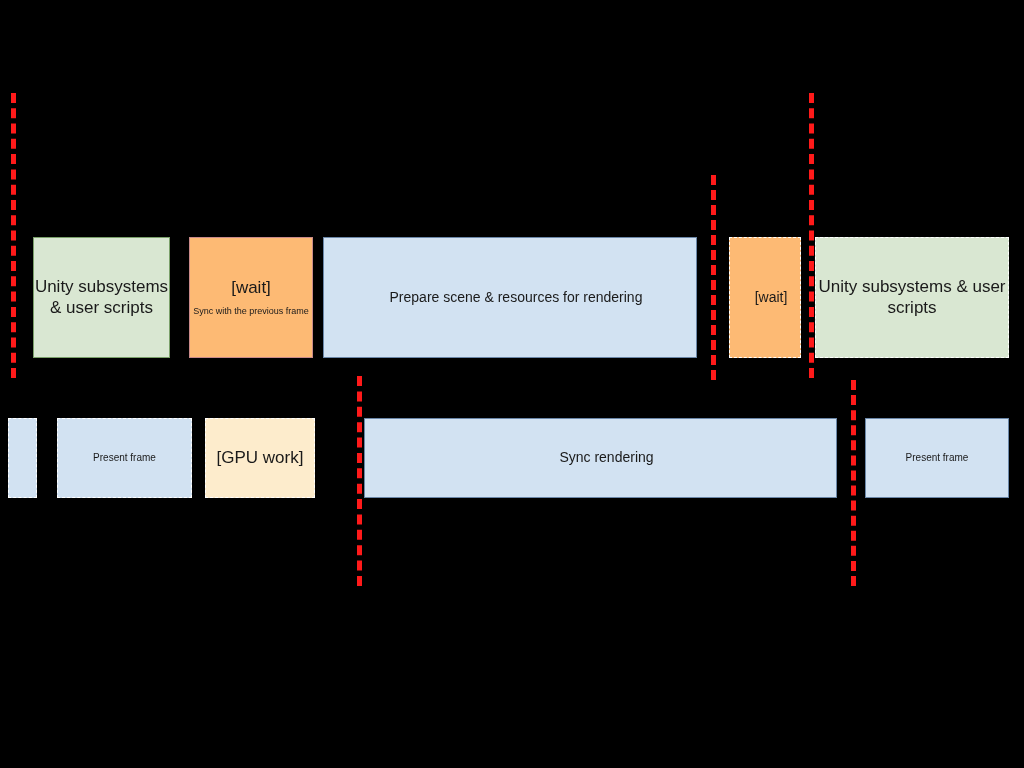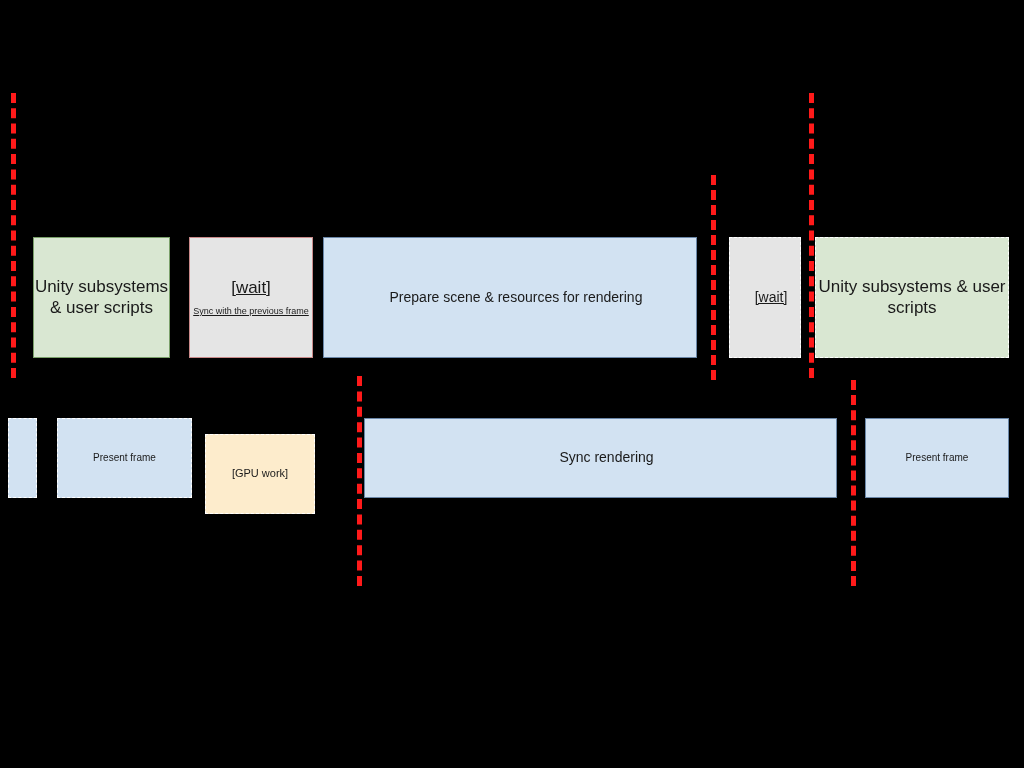--- a/index.html
+++ b/index.html
@@ -42,37 +42,37 @@
     color: #1a1a1a;
     text-align: center;
   }
   .solid {
     border: 1px solid #6b87a8;
   }
   .dashed {
     border: 1px dashed #ffffff;
   }
   .fill-green  { background: #d9e7d2; }
-  .fill-pink   { background: #e5e5e5; text-decoration: underline; }
+  .fill-pink   { background: #fdba74; }
   .fill-blue   { background: #d2e2f2; }
   .fill-cream  { background: #fdeccc; }
 
   .green-border { border-color: #7aa06a; }
   .pink-border  { border-color: #c98a8a; }
   .blue-border  { border-color: #6b87a8; }
 
   .vline {
     position: absolute;
     width: 0;
     border-left: 5px dashed #ff1a1a;
   }
   .t-lg { font-size: 17px; }
   .t-md { font-size: 14px; padding-left: 12px; }
   .t-sm { font-size: 10px; }
-  .t-xs { font-size: 11px; margin-top: 16px; }
+  .t-xs { font-size: 17px; }
 </style>
 </head>
 <body>
 
 <div id="canvas">
 
   <div class="block solid fill-green green-border t-lg" style="left:33px; top:237px; width:137px; height:121px;">
     <span class="title">Unity subsystems &amp; user scripts</span>
   </div>
 

